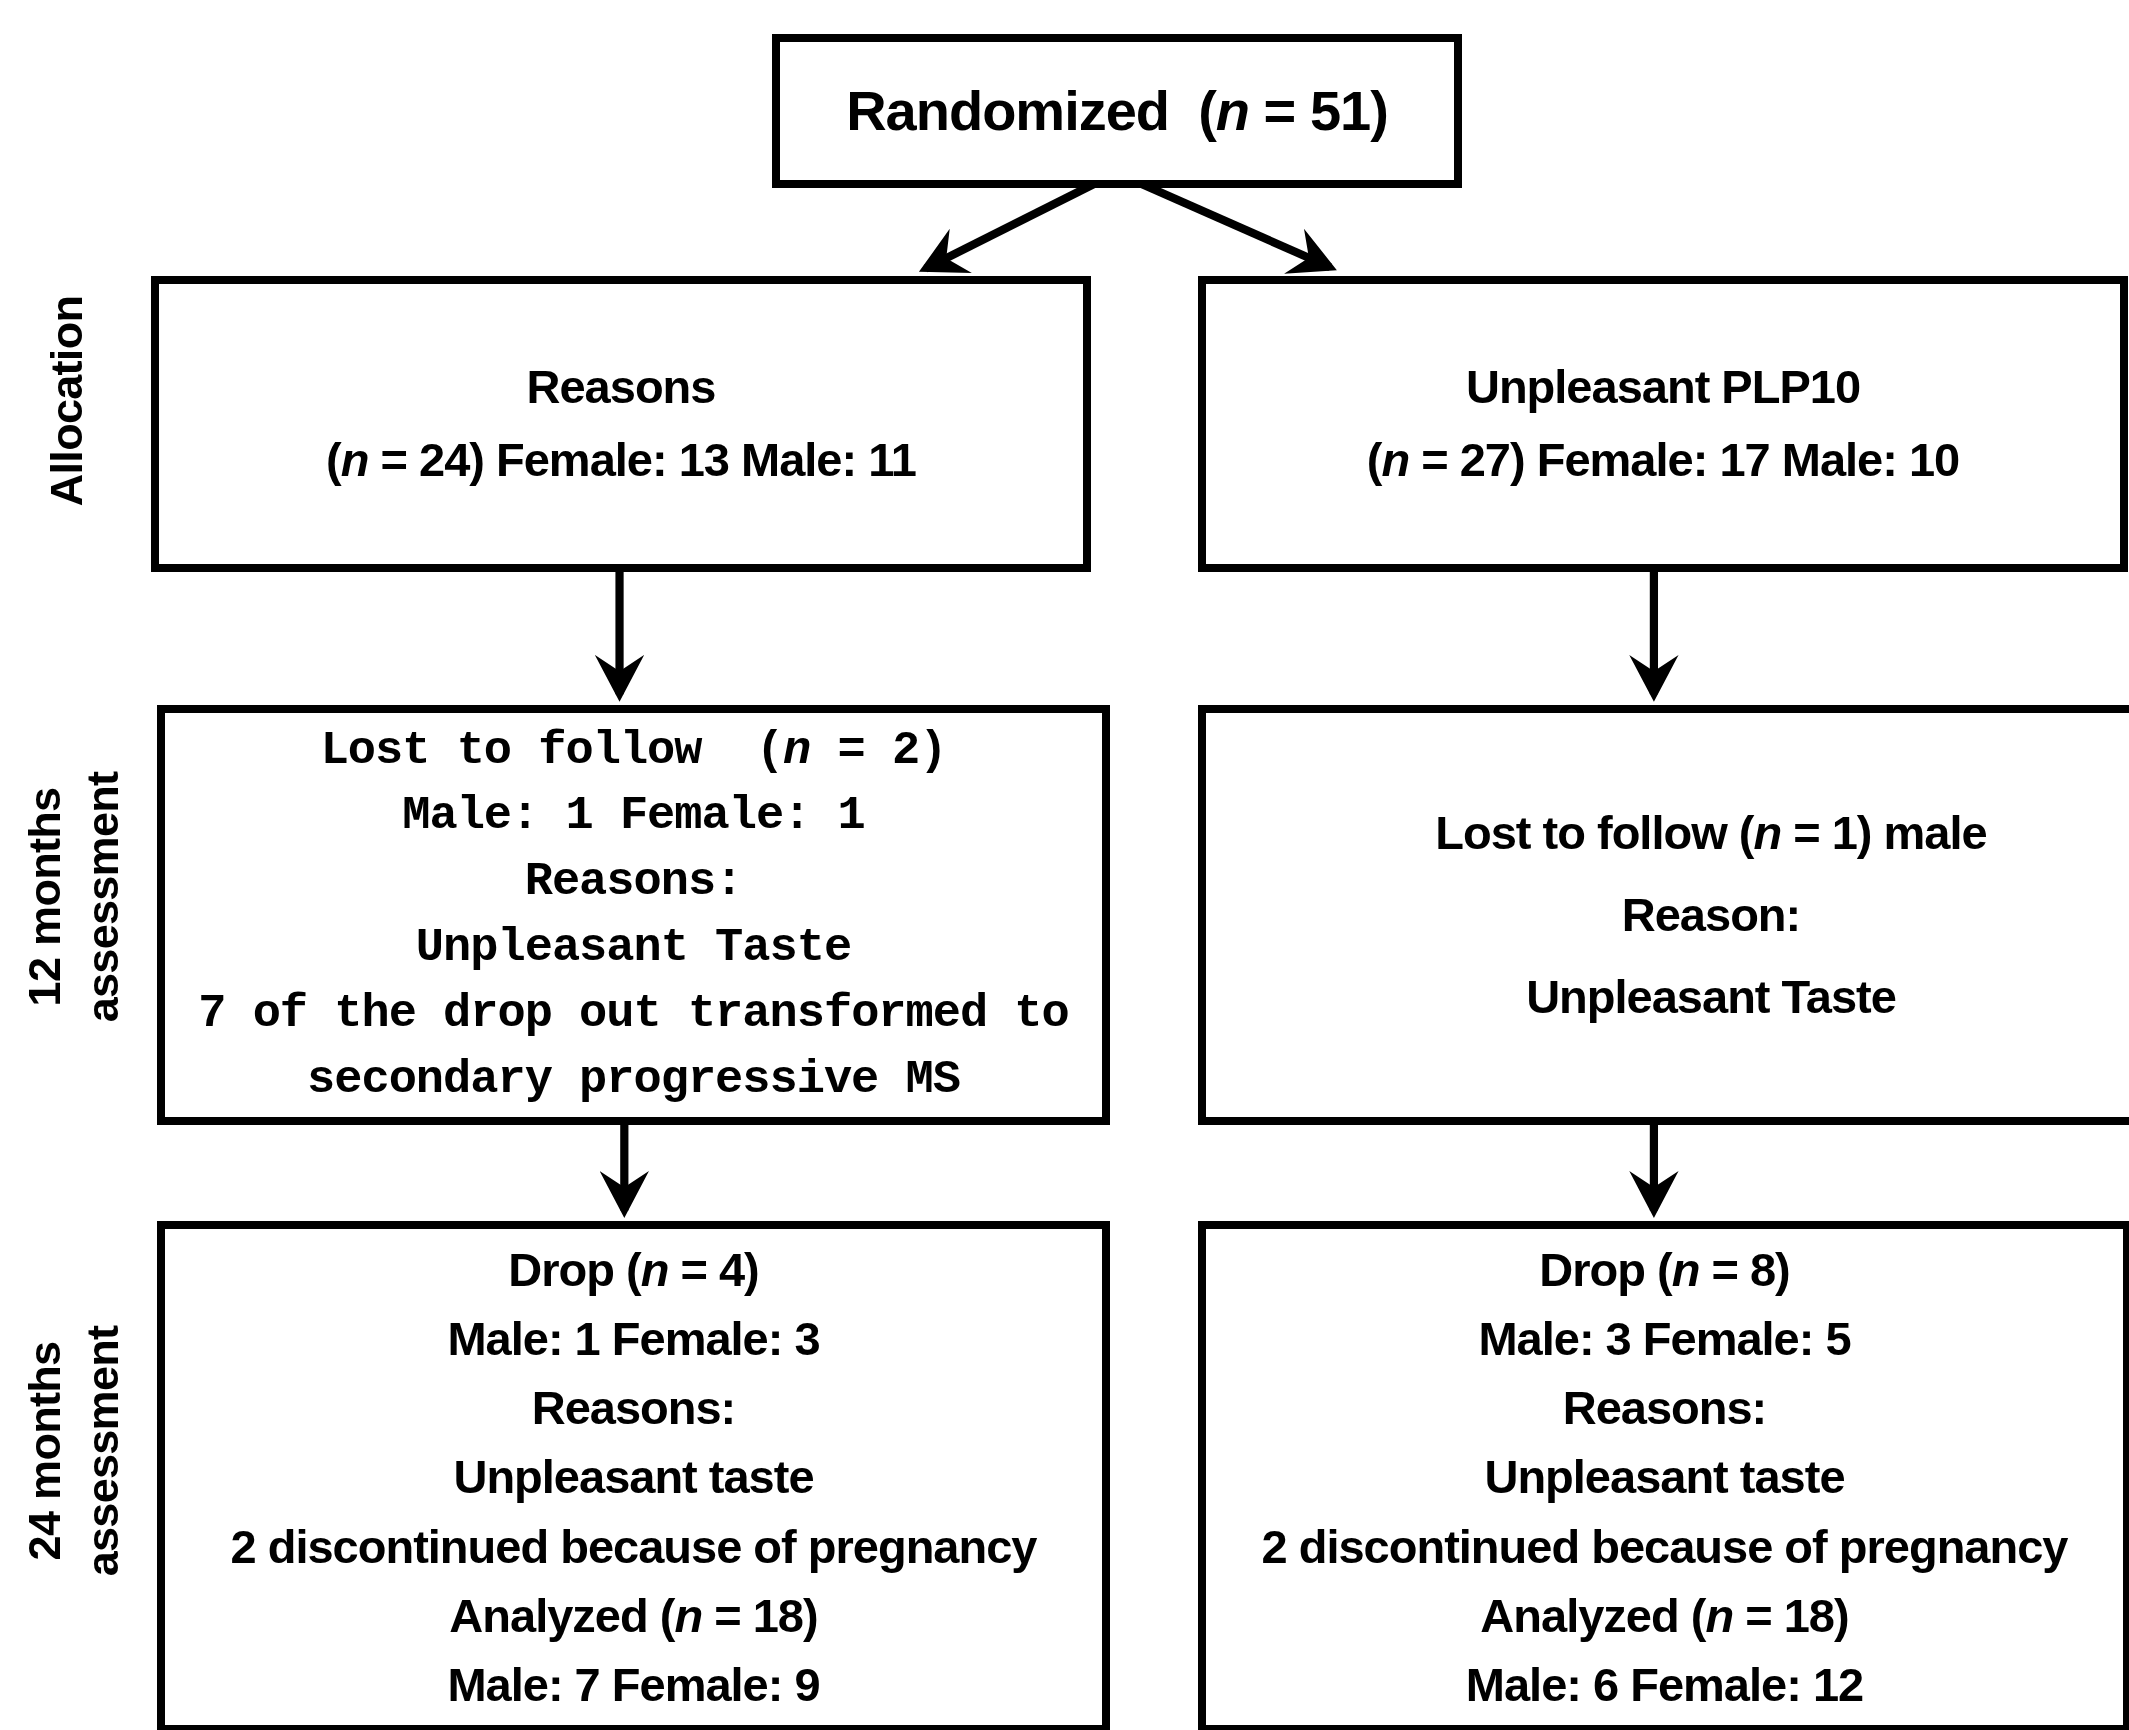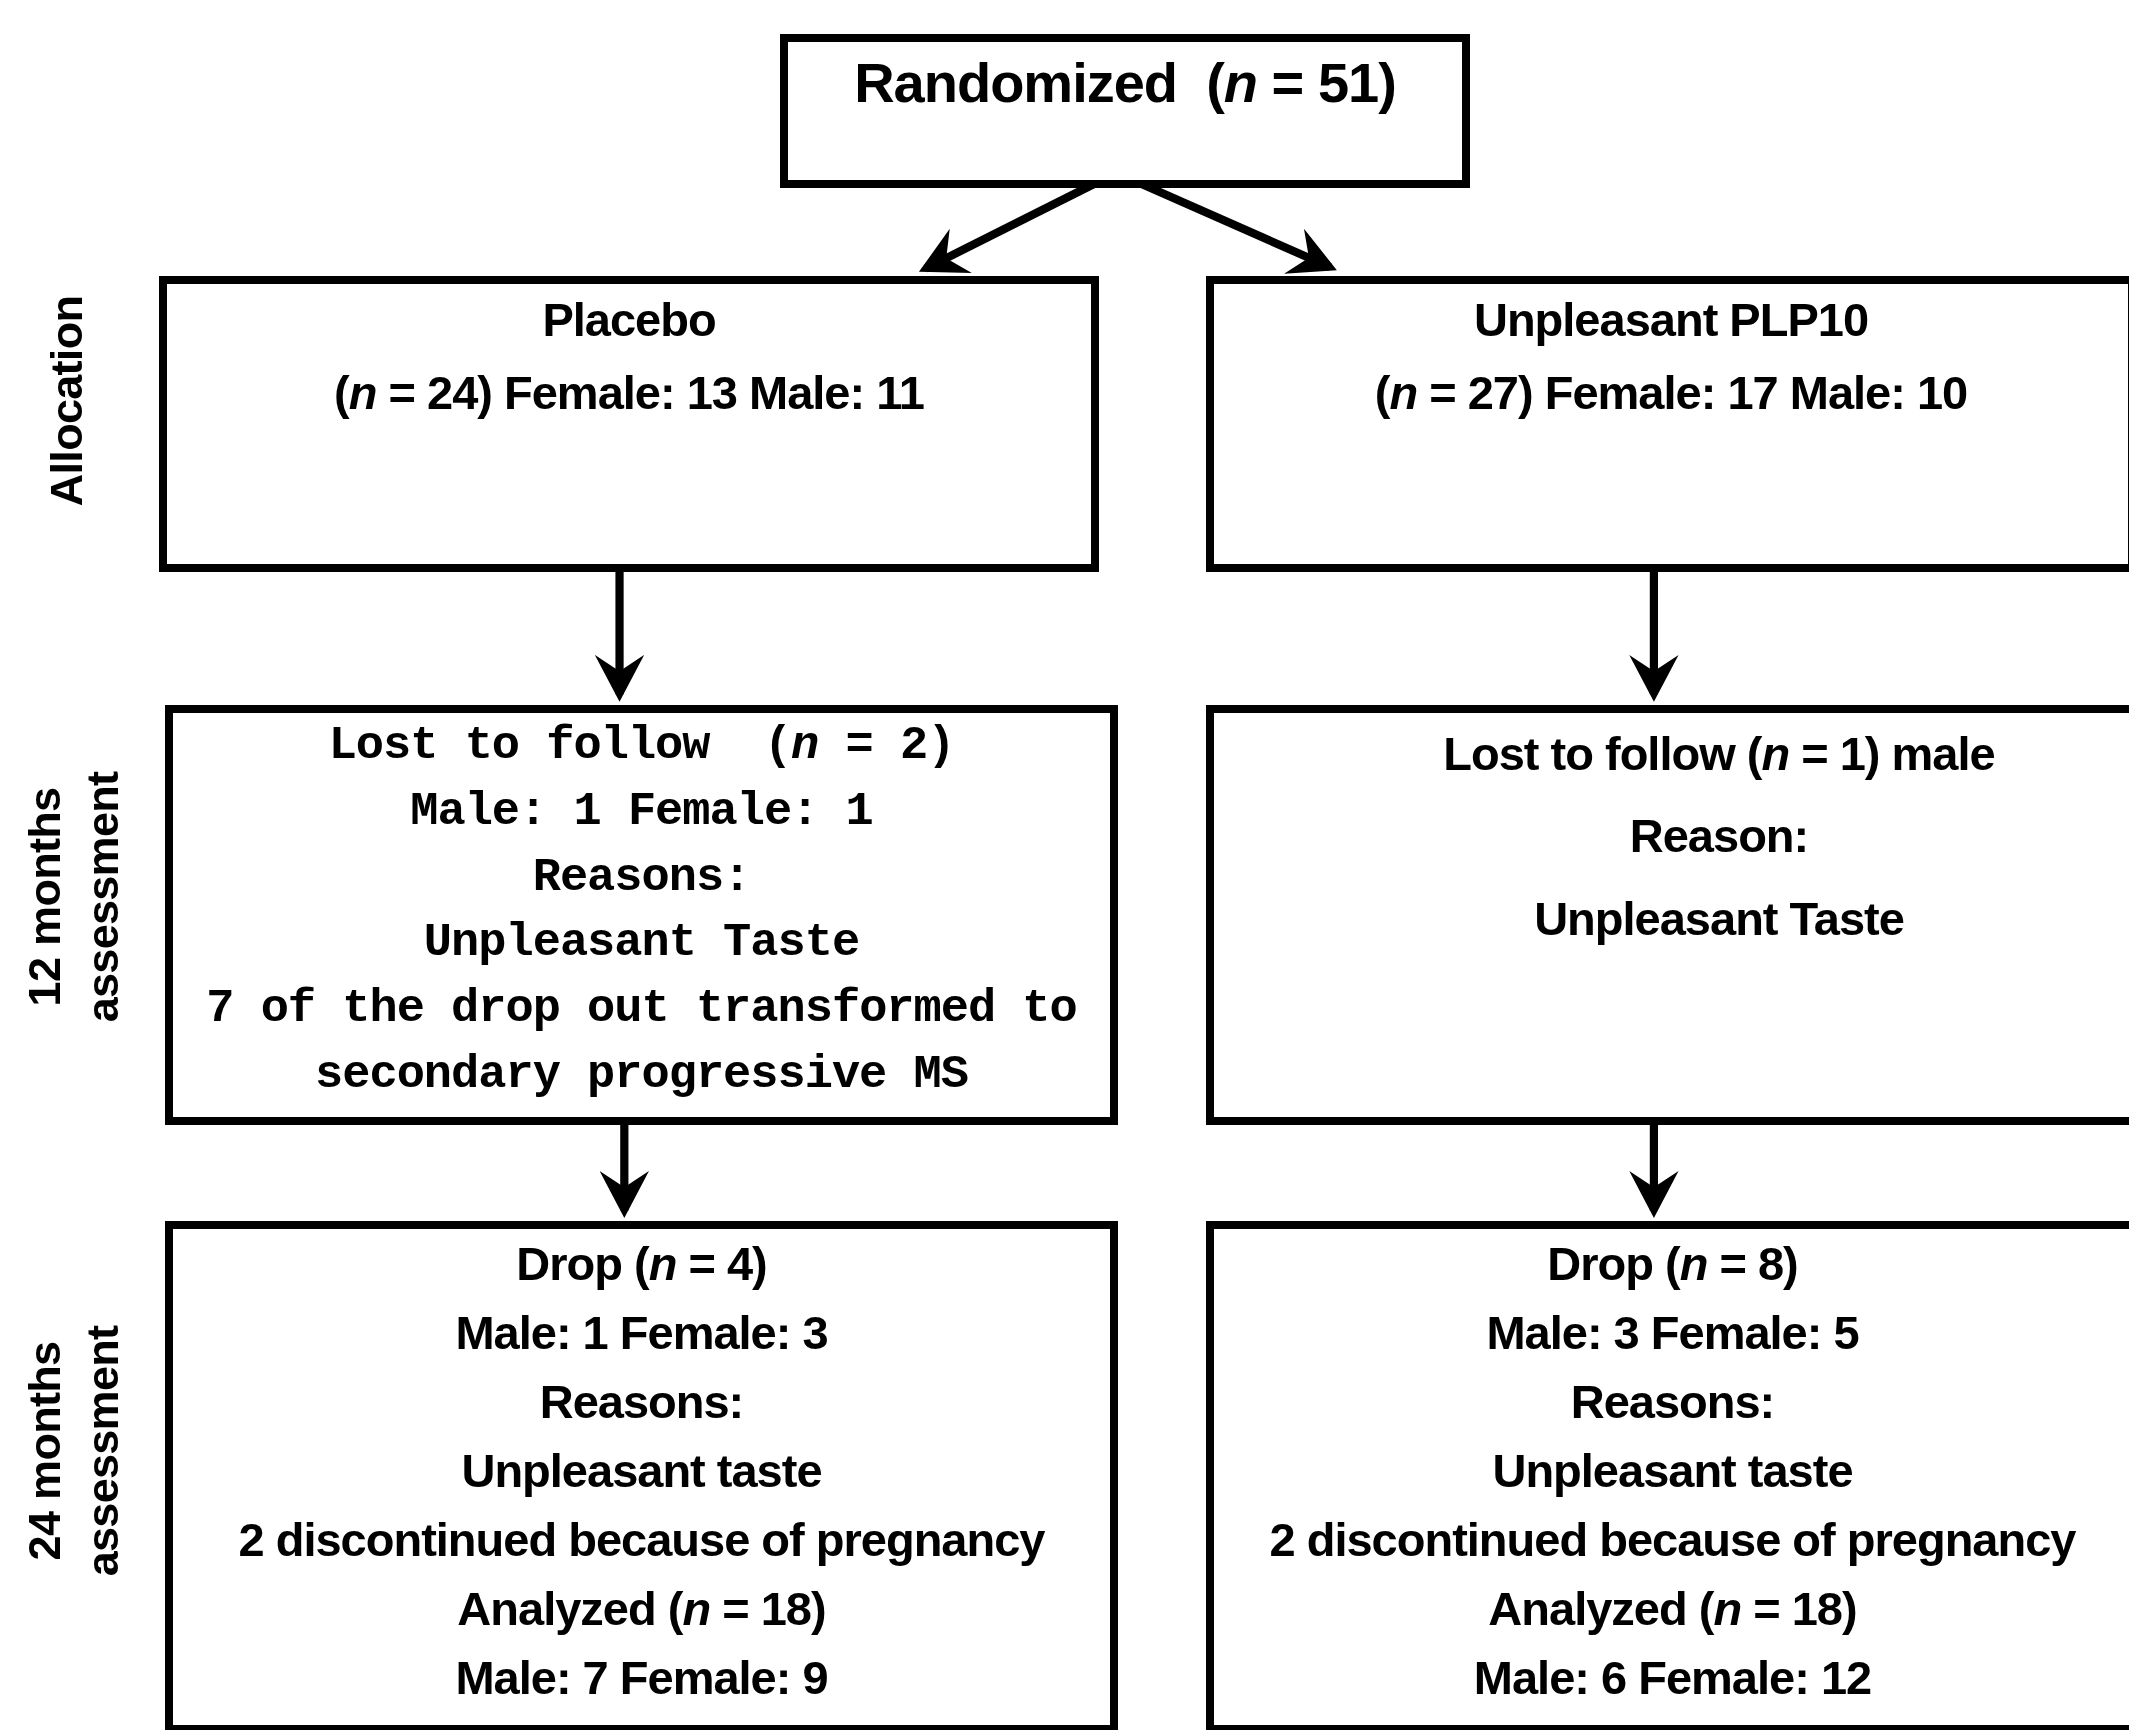--- a/index.html
+++ b/index.html
@@ -18,25 +18,25 @@
     left: 0; top: 0;
     width: 2129px; height: 1731px;
   }
   .box {
     position: absolute;
     border: 8.2px solid #000000;
     background: #ffffff;
     display: flex;
     flex-direction: column;
     align-items: center;
+    justify-content: center;
     text-align: center;
     font-size: 47px;
     line-height: 1.47;
     letter-spacing: -1px;
-    margin-left: 8px;
   }
   .box .line { white-space: pre; }
   .box-top        { left: 772px; top:   34px; width:  674px; height: 138px; font-size: 56px; }
   .box-alloc-l    { left:  151px; top:  276px; width: 924px; height: 280px; line-height: 1.55; }
   .box-alloc-r    { left: 1198px; top:  276px; width: 914px; height: 280px; line-height: 1.55; }
   .box-mid-l      { left:  157px; top: 705px; width: 937px; height: 404px; line-height: 1.40; font-family: Liberation Mono, monospace; }
   .box-mid-r      { left: 1198px; top: 705px; width: 914px; height: 404px; line-height: 1.75; padding-left: 48px; }
   .box-bot-l      { left:  157px; top: 1221px; width: 937px; height: 496px; }
   .box-bot-r      { left: 1198px; top: 1221px; width: 917px; height: 496px; }
   .rot-label {
@@ -82,21 +82,21 @@
   <div class="rot-label rot-24mo">
       <div class="line">24 months</div>
       <div class="line">assessment</div>
     </div>
 
   <div class="box box-top">
       <div class="line">Randomized  (<i>n</i> = 51)</div>
     </div>
 
   <div class="box box-alloc-l">
-      <div class="line">Placebo</div>
+      <div class="line">Reasons</div>
       <div class="line">(<i>n</i> = 24) Female: 13 Male: 11</div>
     </div>
   <div class="box box-alloc-r">
       <div class="line">Unpleasant PLP10</div>
       <div class="line">(<i>n</i> = 27) Female: 17 Male: 10</div>
     </div>
 
   <div class="box box-mid-l">
       <div class="line">Lost to follow  (<i>n</i> = 2)</div>
       <div class="line">Male: 1 Female: 1</div>

